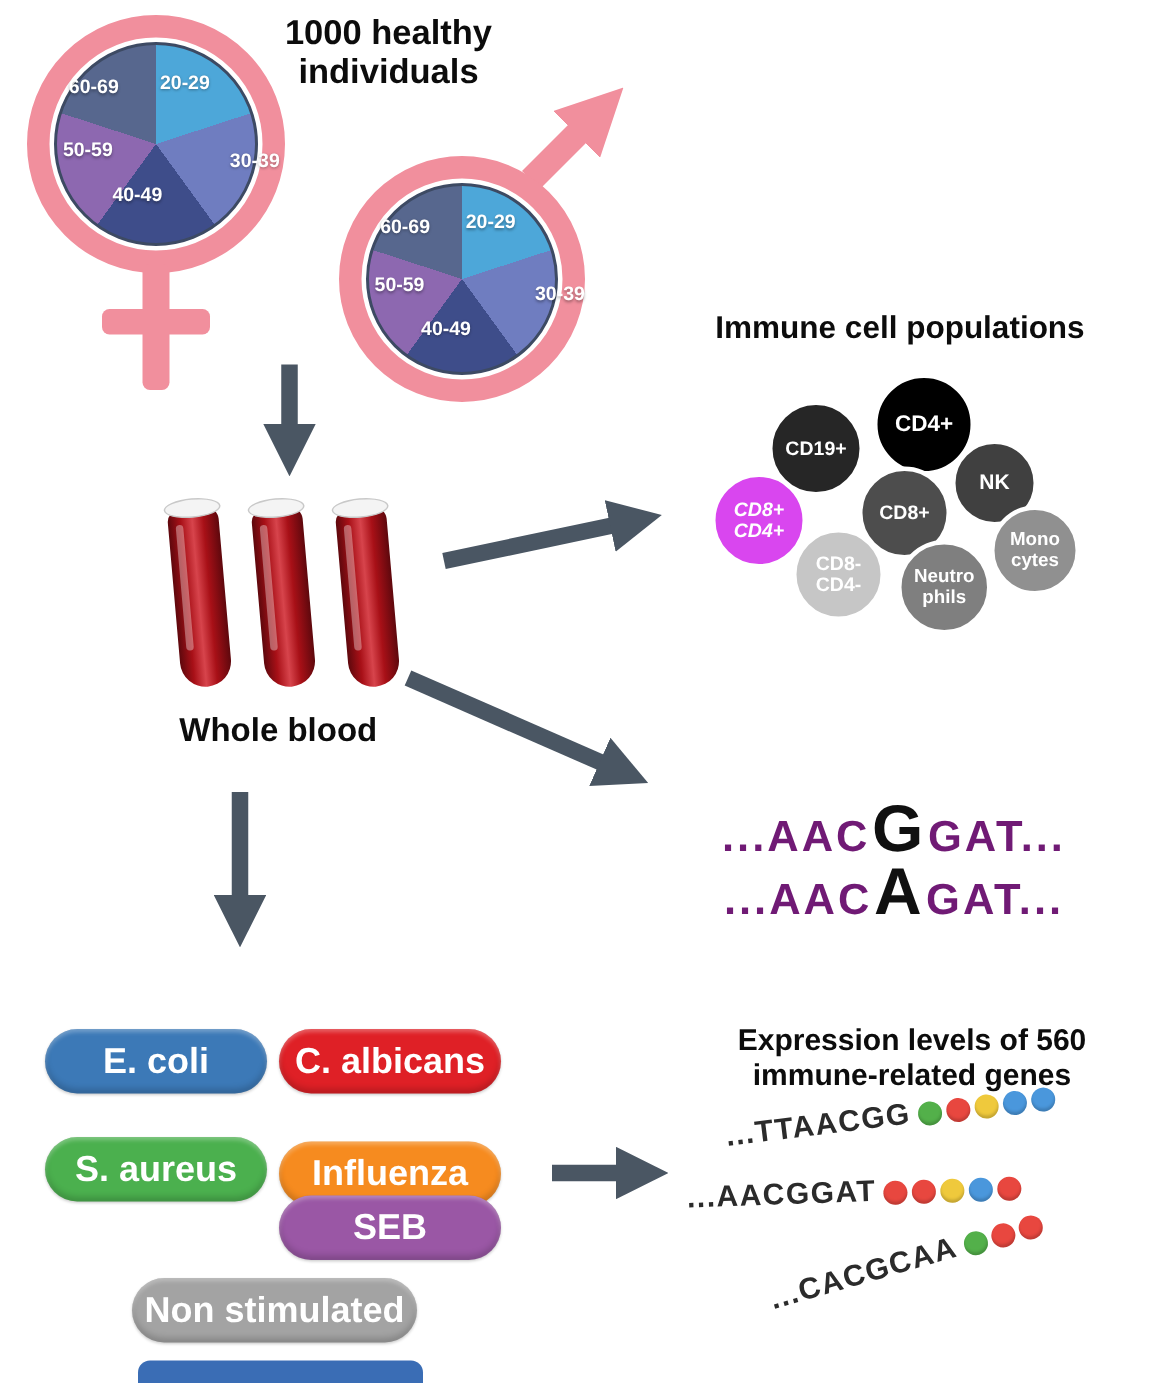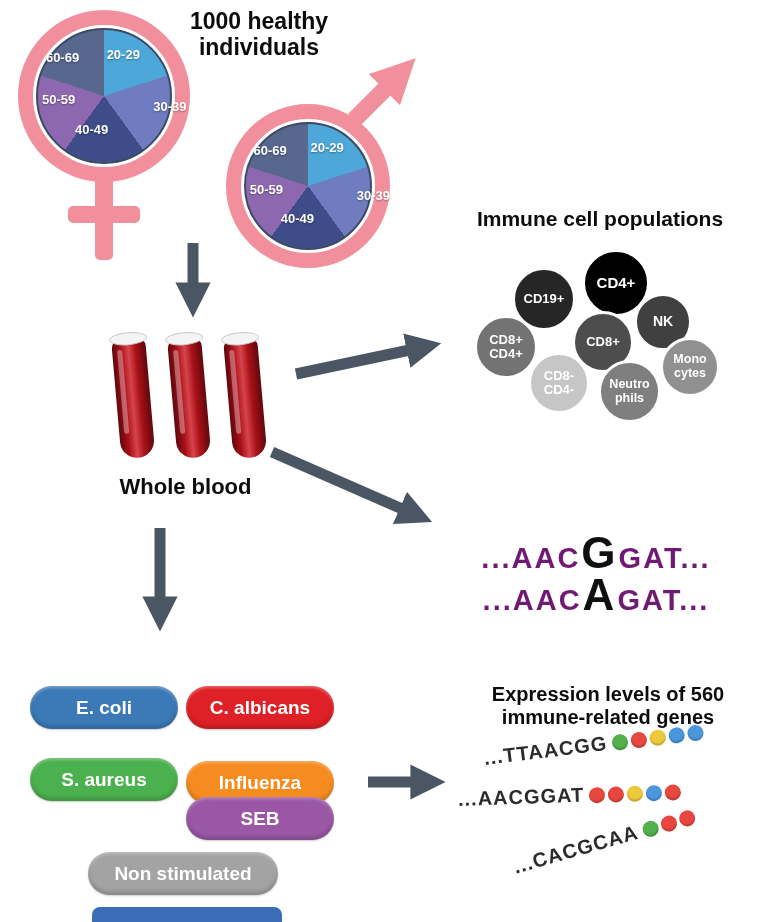--- a/index.html
+++ b/index.html
@@ -67,21 +67,21 @@
   
   .snpseq { position:absolute; left:440px; width:312px; display:flex; justify-content:center;
     align-items:baseline; font-weight:bold; letter-spacing:2px; z-index:2; }
   .snpseq-1 { top:528px; }
   .snpseq-2 { top:570px; }
   .snp-side { font-size:29px; color:#701a75; }
   .snp-var  { font-size:44px; color:#101010; margin:0 1px; }
 
   
   .pill { position:absolute; width:148px; height:43px; border-radius:22px; color:#fff;
-    font-weight:bold; font-size:19px; display:flex; align-items:center; justify-content:center;
+    font-weight:bold; font-size:24px; display:flex; align-items:center; justify-content:center;
     box-shadow:inset 0 2px 3px rgba(255,255,255,.3), inset 0 -3px 4px rgba(0,0,0,.18), 0 1px 2px rgba(0,0,0,.2);
     z-index:2; }
   .pill-ecoli     { left:30px;  top:686px; }
   .pill-calbicans { left:186px; top:686px; }
   .pill-saureus   { left:30px;  top:742px; }
   .pill-influenza { left:186px; top:761px; }
   .pill-bcg       { left:30px;  top:797px; }
   .pill-seb       { left:186px; top:797px; }
   .pill-nonstim   { left:88px;  top:852px; width:190px; }
 
@@ -157,21 +157,21 @@
         <div class="cap"></div>
       </div>
     <div class="tube t3">
         <div class="body"></div>
         <div class="cap"></div>
       </div>
   </div>
   <div class="h label-blood">Whole blood</div>
 
   <div class="h title-immune">Immune cell populations</div>
-  <div class="cell cell-dp" style="background: #737373;">
+  <div class="cell cell-dp" style="background: #d946ef; font-style: italic;">
       <span>CD8+ CD4+</span>
     </div>
   <div class="cell cell-cd19" style="background: rgb(38, 38, 38);">
       <span>CD19+</span>
     </div>
   <div class="cell cell-nk" style="background: rgb(64, 64, 64);">
       <span>NK</span>
     </div>
   <div class="cell cell-mono" style="background: rgb(144, 144, 144);">
       <span>Mono cytes</span>

